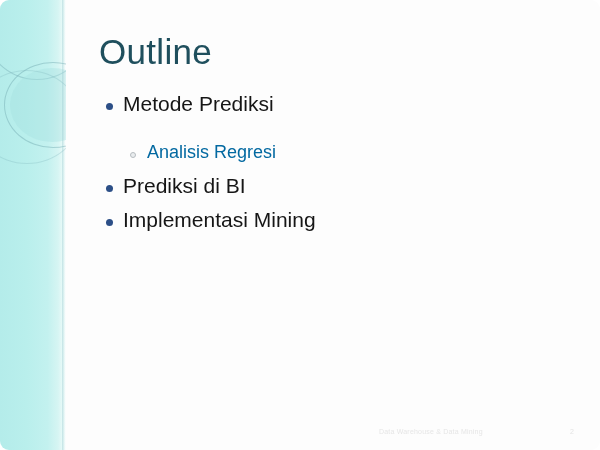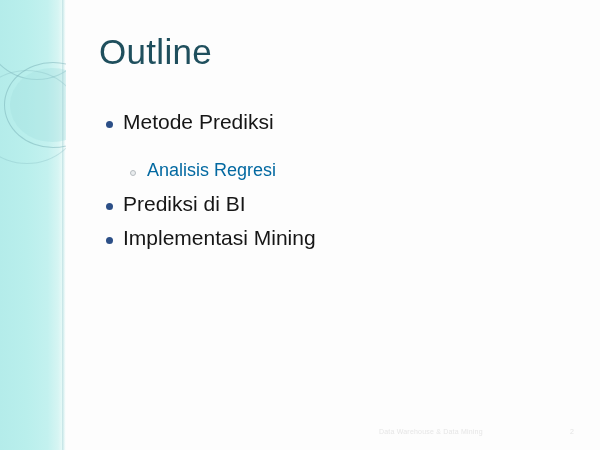--- a/index.html
+++ b/index.html
@@ -9,20 +9,21 @@
     background: #ffffff;
   }
 
   .slide {
     position: relative;
     width: 600px;
     height: 450px;
     background: #fdfdfd;
     overflow: hidden;
     font-family: "Liberation Sans", sans-serif;
+    border-radius: 9px;
     -webkit-font-smoothing: antialiased;
   }
 
   
   .sidebar {
     position: absolute;
     left: 0;
     top: 0;
     width: 66px;
     height: 450px;
@@ -95,21 +96,21 @@
     color: #1f4f5d;
     letter-spacing: 0.3px;
     font-weight: 400;
     white-space: nowrap;
   }
 
   
   .content {
     position: absolute;
     left: 99px;
-    top: 110px;
+    top: 92px;
     width: 420px;
   }
 
   .bullet-row {
     position: relative;
     display: flex;
     align-items: baseline;
     white-space: nowrap;
   }
 

